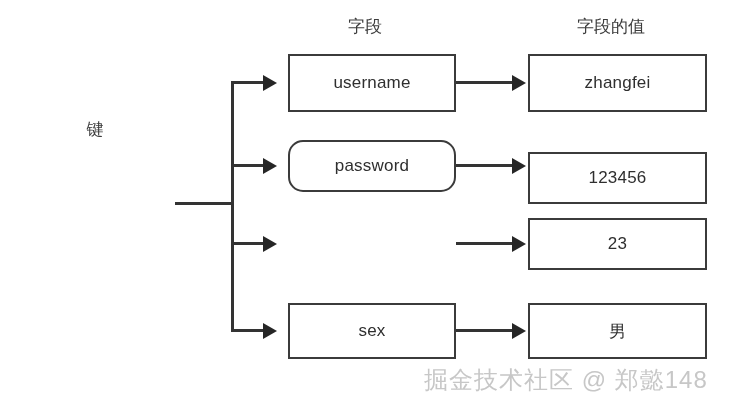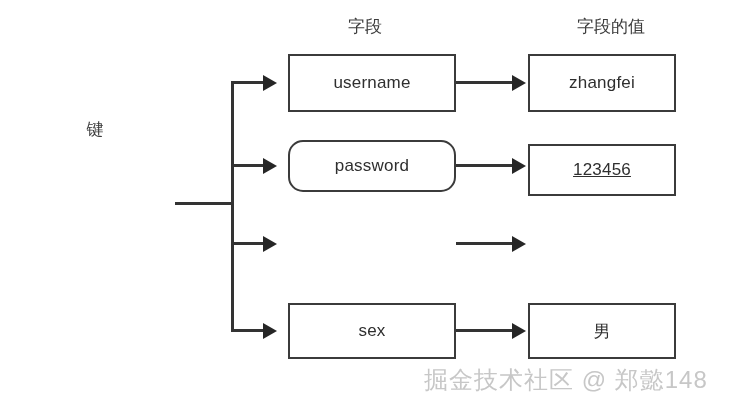--- a/index.html
+++ b/index.html
@@ -48,23 +48,23 @@
     white-space: nowrap;
   }
   .node.key-node { left: 17px;  top: 183px; width: 158px; height: 42px; }
 
   .node.field-node { left: 288px; width: 168px; }
   #node-username { top: 54px;  height: 58px; text-align: right; }
   #node-password { top: 140px; height: 52px; border-radius: 15px; }
   #node-age      { top: 218px; height: 52px; }
   #node-sex      { top: 303px; height: 56px; }
 
-  .node.value-node { left: 528px; width: 148px; text-align: center; }
+  .node.value-node { left: 528px; width: 179px; text-align: center; }
   #node-zhangfei { top: 54px;  height: 58px; }
-  #node-123456   { top: 144px; height: 52px; text-decoration: underline; }
+  #node-123456   { top: 152px; height: 52px; }
   #node-23       { top: 218px; height: 52px; }
   #node-nan      { top: 303px; height: 56px; }
 
   
   .hline {
     position: absolute;
     height: 3px;
     background: #333333;
   }
   .vline {
@@ -153,17 +153,18 @@
   <div class="arrowhead value-head" id="vhead-1"></div>
   <div class="hline value-arm" id="varm-2"></div>
   <div class="arrowhead value-head" id="vhead-2"></div>
   <div class="hline value-arm" id="varm-3"></div>
   <div class="arrowhead value-head" id="vhead-3"></div>
   <div class="hline value-arm" id="varm-4"></div>
   <div class="arrowhead value-head" id="vhead-4"></div>
 
   <div class="node value-node" id="node-zhangfei">zhangfei</div>
   <div class="node value-node" id="node-123456">123456</div>
+  <div class="node value-node" id="node-23">23</div>
   <div class="node value-node" id="node-nan">男</div>
 
   <div id="watermark">掘金技术社区 @ 郑懿148</div>
 
 </div>
 
 </body></html>

